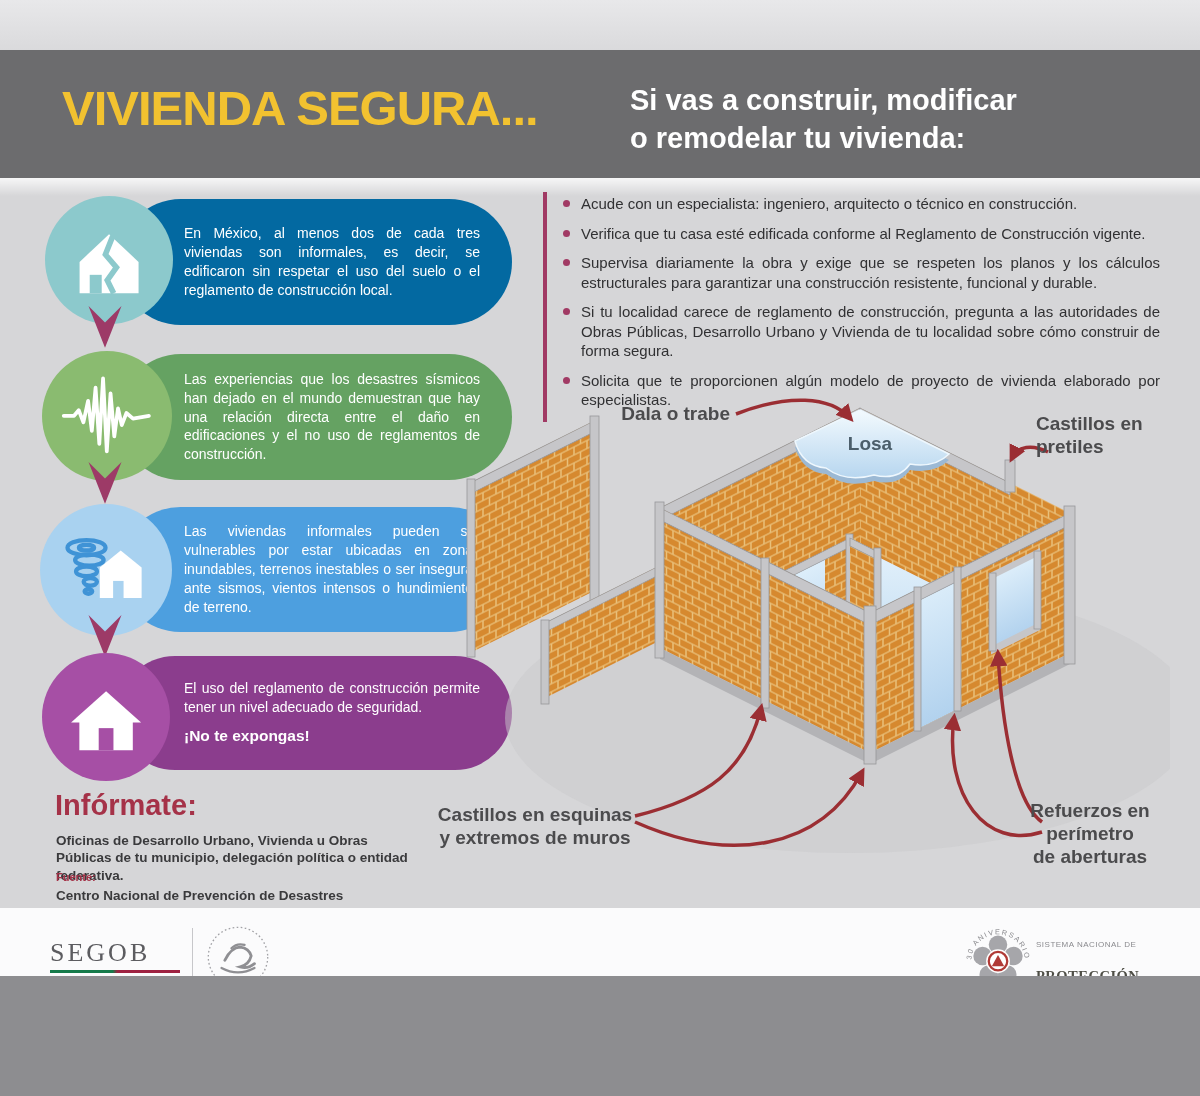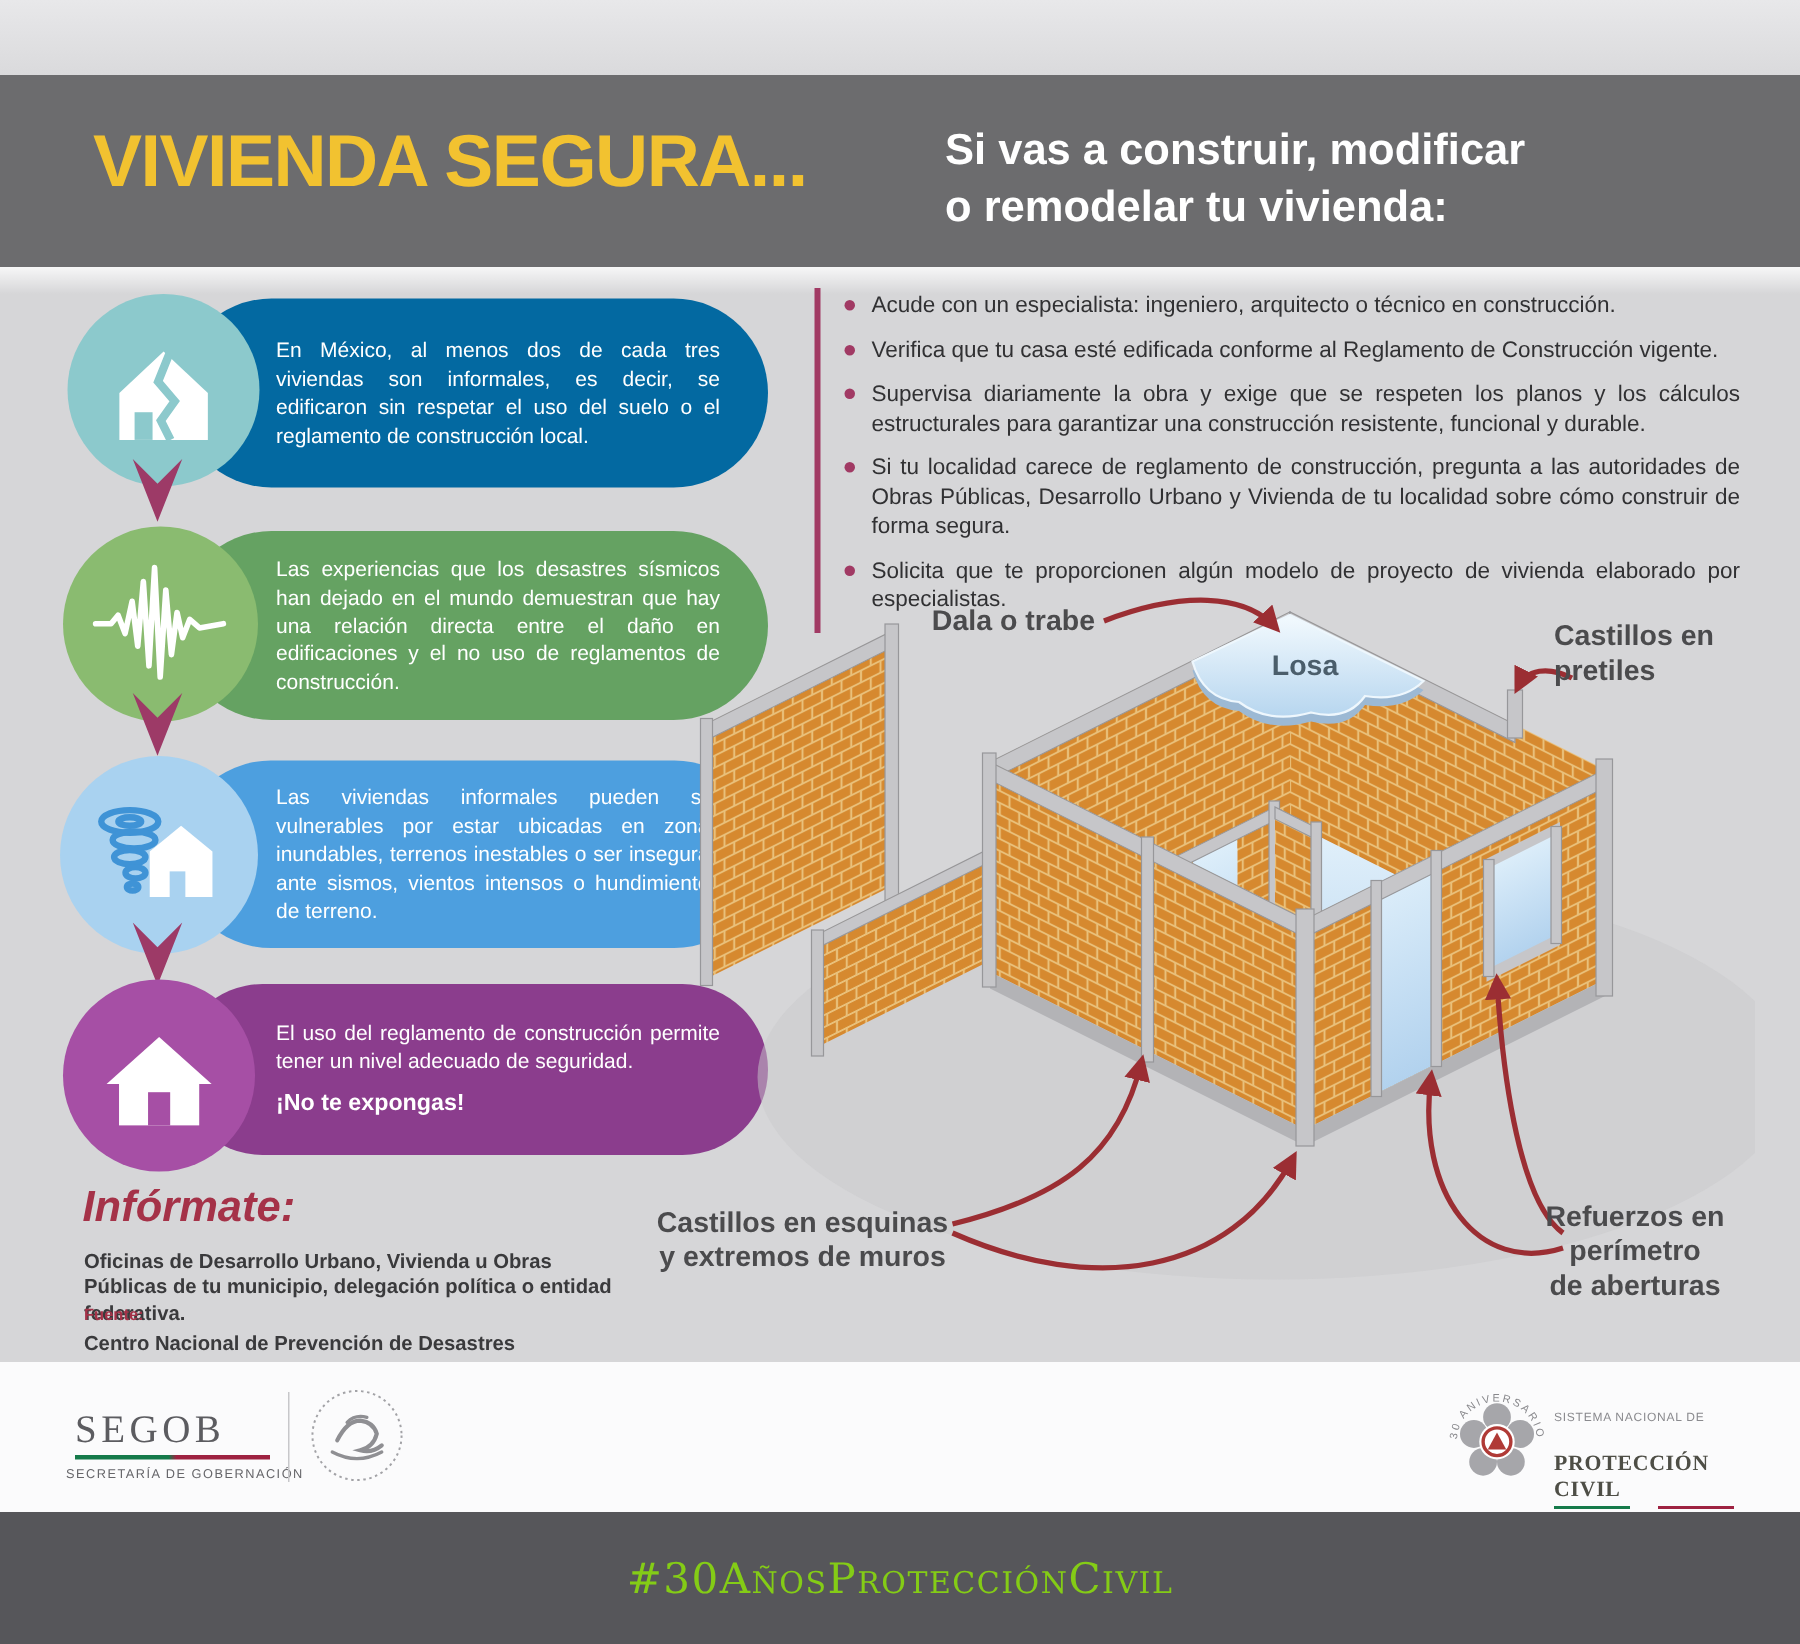--- a/index.html
+++ b/index.html
@@ -1,16 +1,16 @@
 <!DOCTYPE html>
 <html><head>
 <meta charset="utf-8">
 <style>
   html,body{margin:0;padding:0;background:#8d8d90;}
-  .poster{position:relative;width:1200px;height:1096px;background:#d6d6d8;
+  .poster{position:relative;width:1200px;height:976px;background:#d6d6d8;
     font-family:"Liberation Sans",sans-serif;overflow:hidden;}
   .top-strip{position:absolute;top:0;left:0;right:0;height:50px;
     background:linear-gradient(#e8e8ea,#dadadc);}
   .header{position:absolute;top:50px;left:0;right:0;height:128px;background:#6c6c6e;}
   .header-glow{position:absolute;top:178px;left:0;right:0;height:18px;
     background:linear-gradient(rgba(255,255,255,.8),rgba(255,255,255,0));}
   .title{position:absolute;left:62px;top:80px;font-size:49px;font-weight:bold;
     letter-spacing:-1px;color:#f2c230;white-space:nowrap;}
   .subtitle{position:absolute;left:630px;top:82px;font-size:29px;font-weight:bold;
     color:#ffffff;line-height:1.3;}
@@ -25,21 +25,21 @@
   .p4{background:#8b3d8d;} .c4{background:#a64fa5;}
   .emphasis{font-weight:bold;margin-top:10px;font-size:15.5px;}
   .chev{position:absolute;width:38px;height:44px;}
   
   .bullets{position:absolute;left:543px;top:192px;width:617px;box-sizing:border-box;
     border-left:4px solid #a13a64;padding:2px 0 2px 16px;}
   .bullet{display:flex;gap:11px;margin-bottom:10px;font-size:15px;color:#313133;
     line-height:1.3;text-align:justify;}
   .dot{flex:none;width:7px;height:7px;border-radius:50%;background:#a13a64;margin-top:6px;}
   
-  .inf-head{position:absolute;left:55px;top:789px;font-size:29px;font-weight:bold;color:#a53248;font-style:italic;}
+  .inf-head{position:absolute;left:55px;top:789px;font-size:29px;font-weight:bold;color:#a53248;}
   .inf-body{position:absolute;left:56px;top:832px;width:352px;font-size:13.5px;
     font-weight:bold;color:#3a3a3c;line-height:1.28;}
   .src-label{position:absolute;left:56px;top:871px;font-size:11px;font-weight:bold;color:#a53248;}
   .src-body{position:absolute;left:56px;top:888px;font-size:13.5px;font-weight:bold;color:#3a3a3c;}
   
   .diagram{position:absolute;left:430px;top:388px;width:740px;height:520px;}
   .hash-prevenir{position:absolute;left:710px;top:866px;width:420px;text-align:center;
     font-family:"DejaVu Serif",serif;font-variant:small-caps;font-size:37px;
     letter-spacing:1px;color:#7f7f82;}
   

